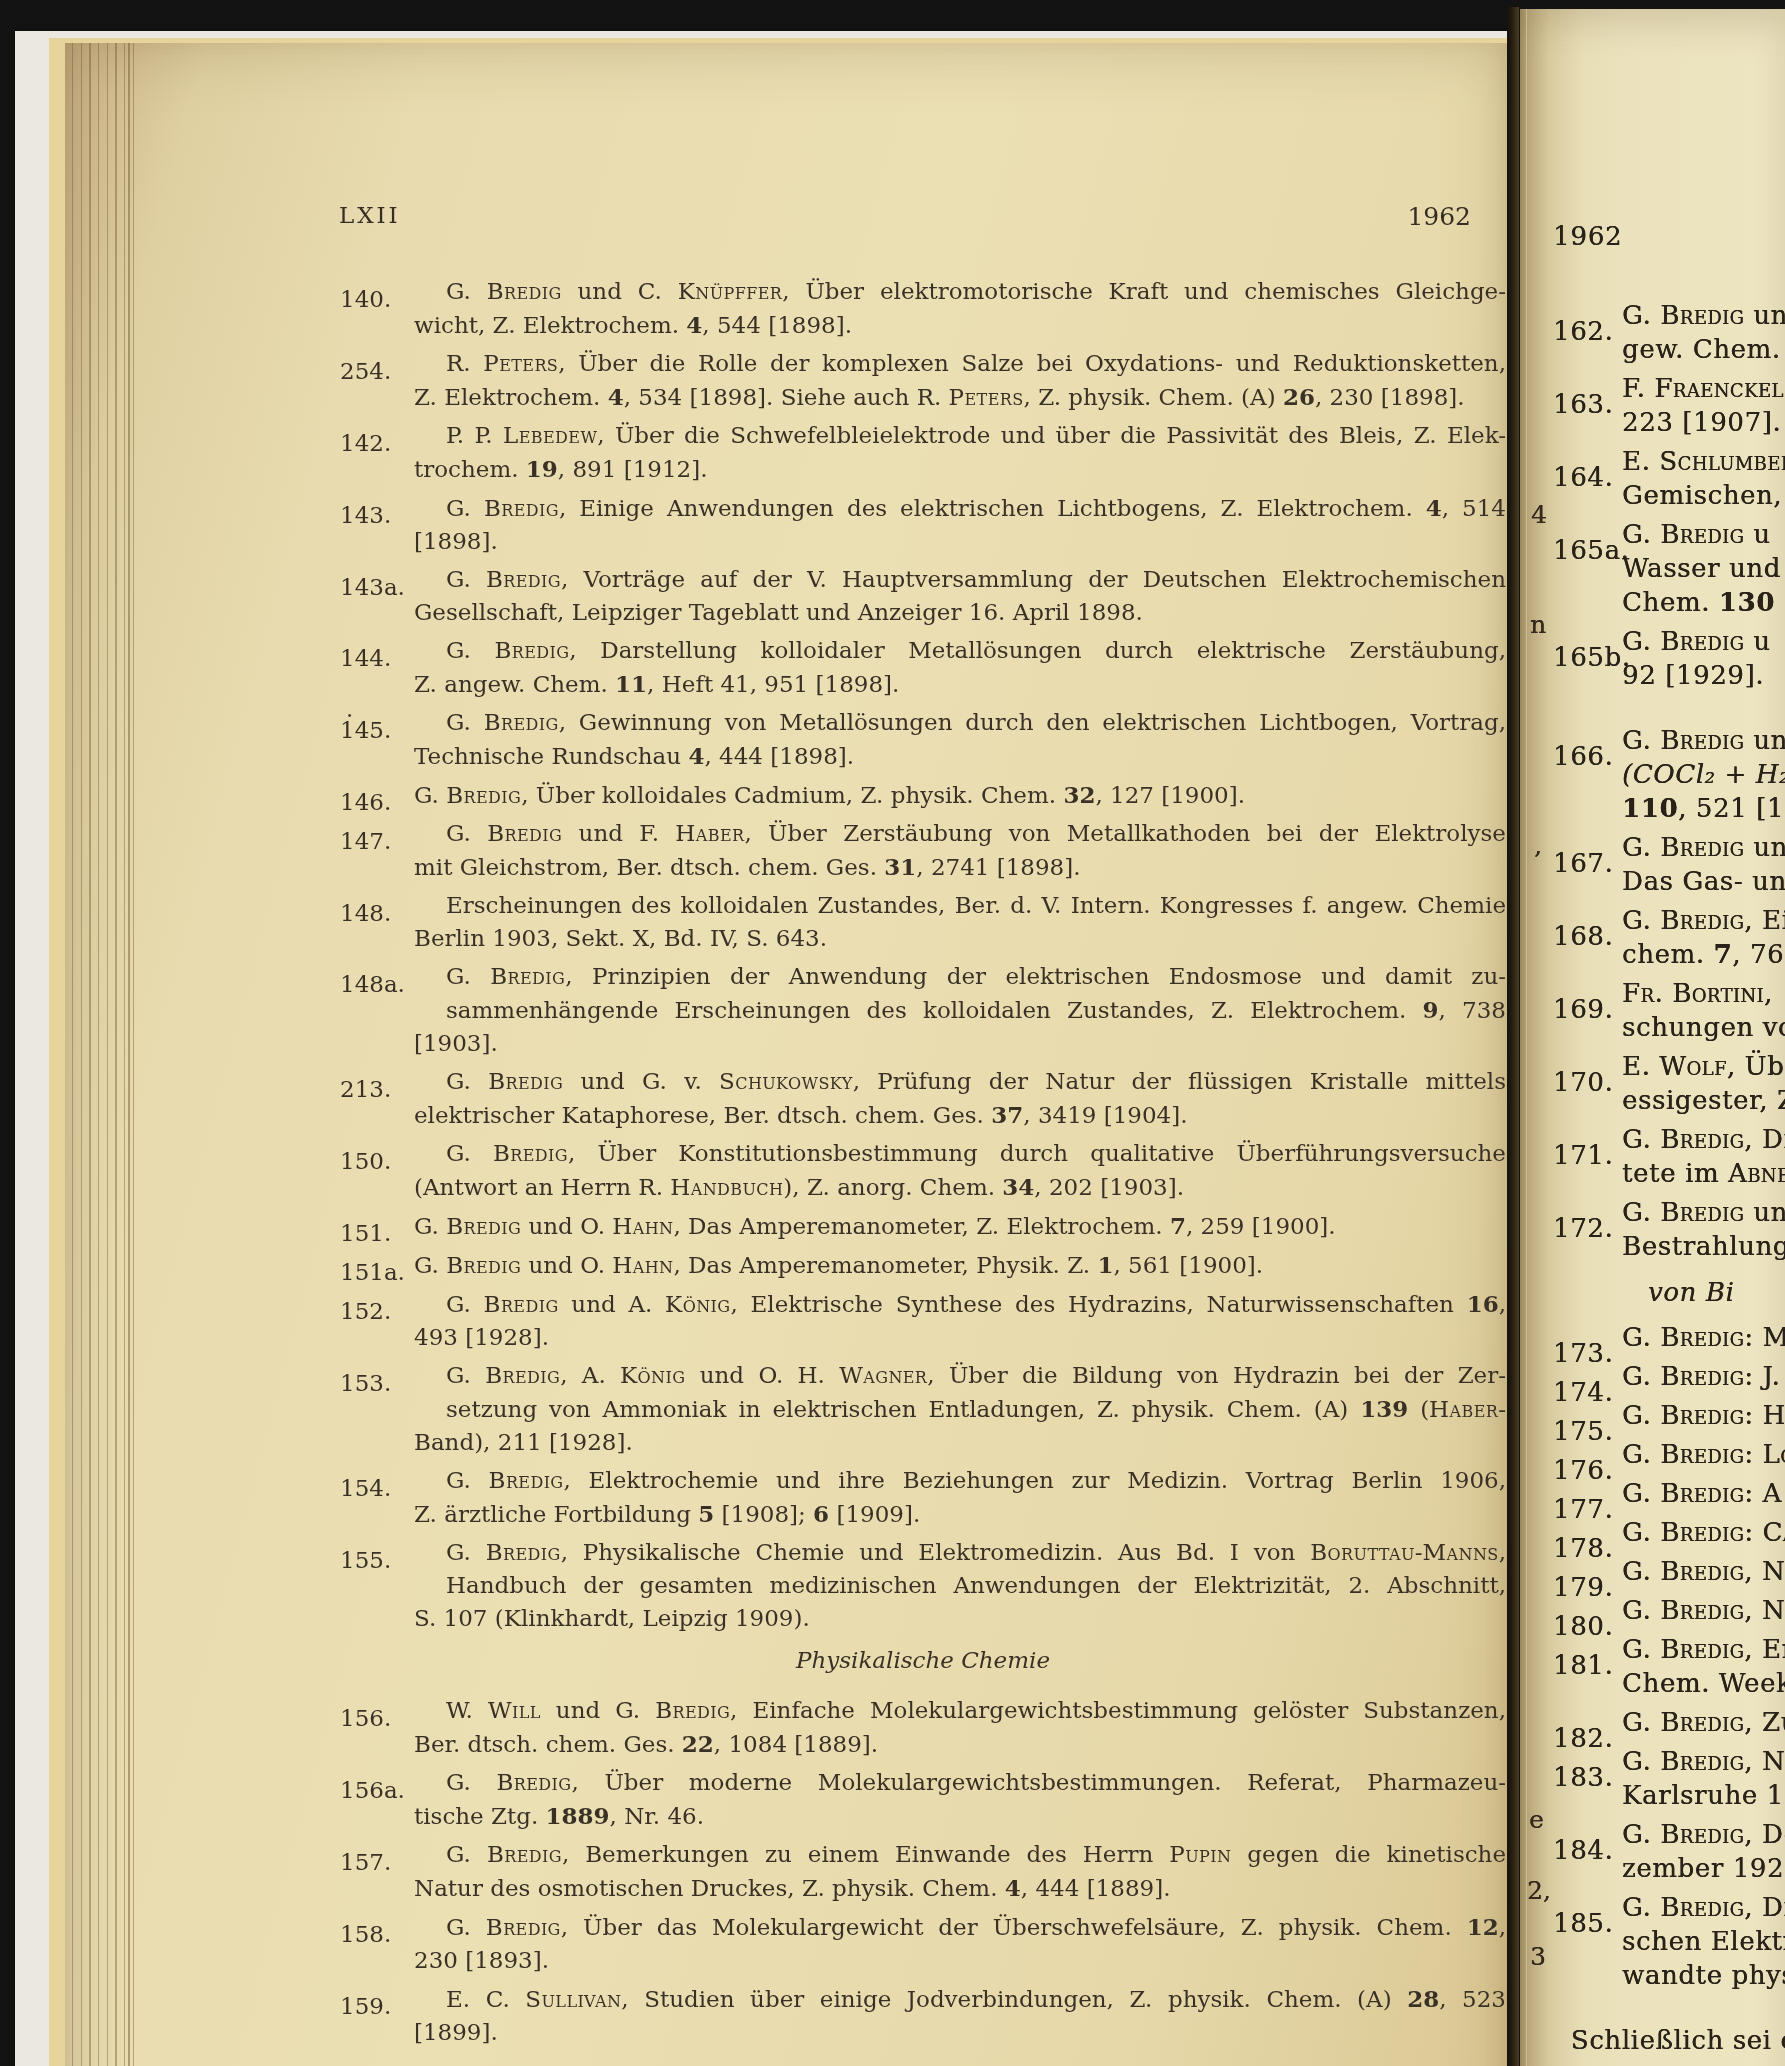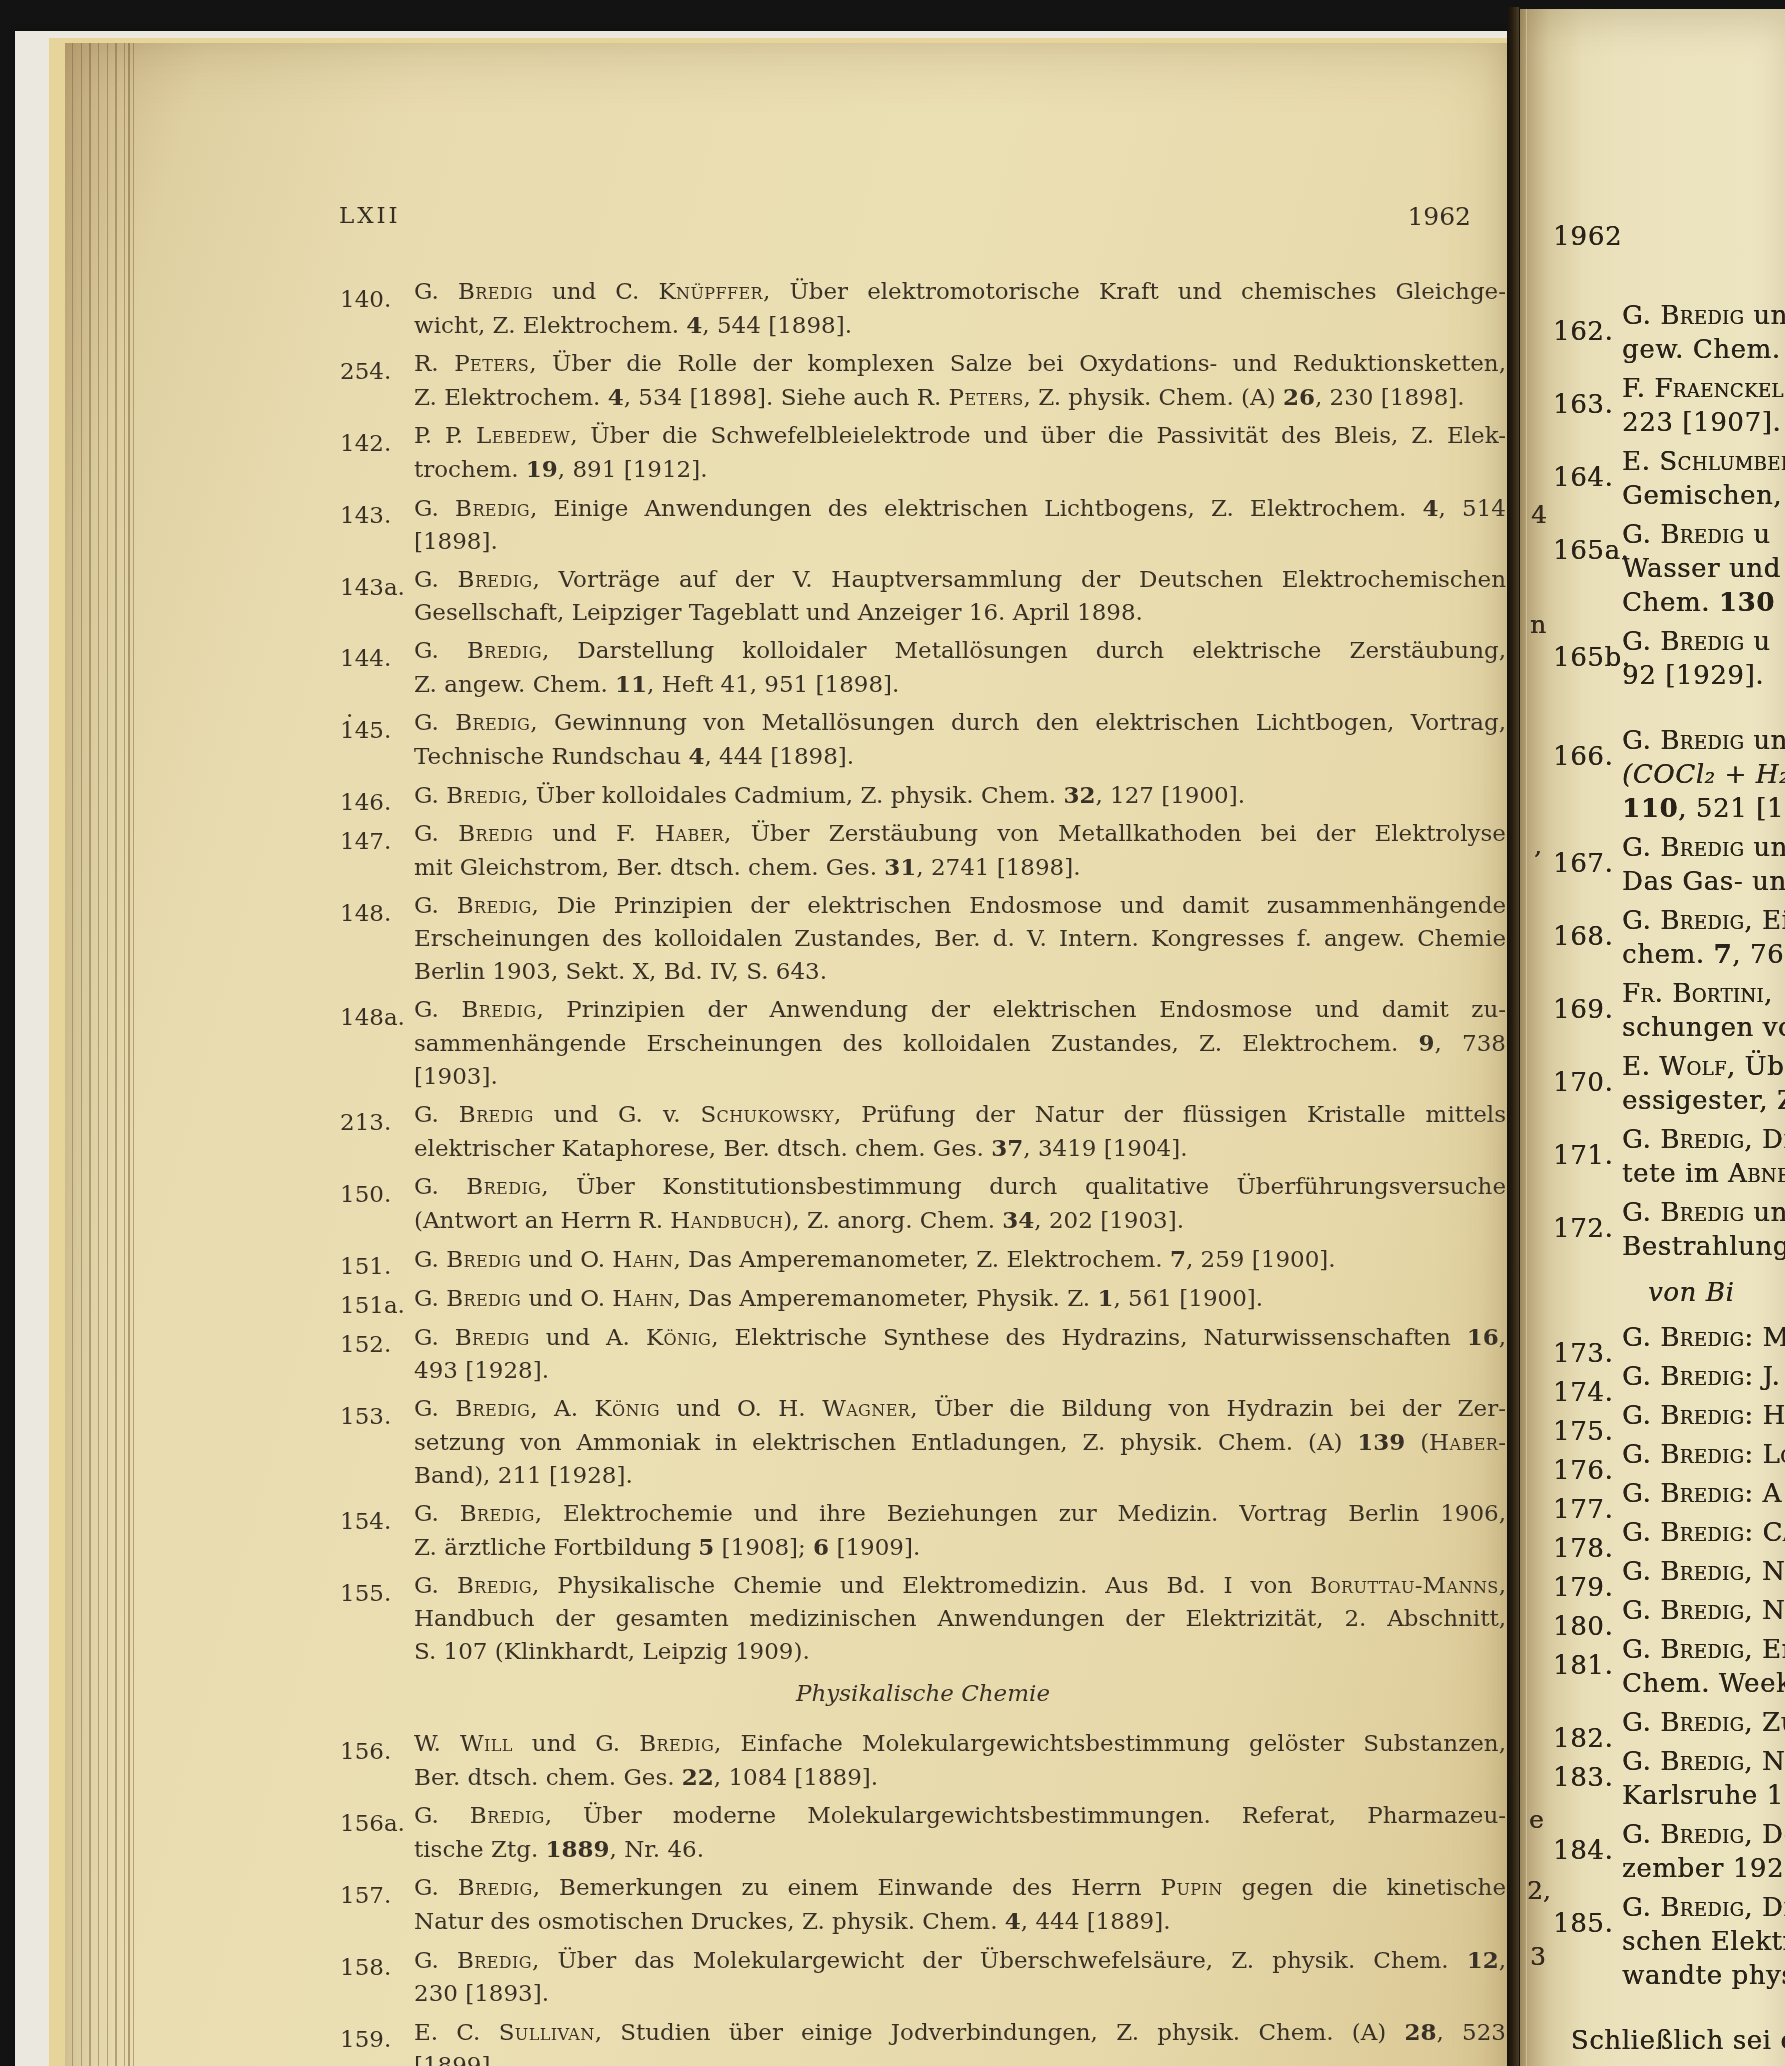--- a/index.html
+++ b/index.html
@@ -22,21 +22,21 @@
      box-shadow:inset 0 16.5px 33px rgba(100,78,38,.18);}
   .rp-crease{position:absolute;left:1526px;top:9px;width:1.2px;height:2397px;background:rgba(255,248,224,.35);}
   
   .lp-roman{position:absolute;left:339px;top:202px;font-size:23px;letter-spacing:2.9px;color:#362e23;}
   .lp-year{position:absolute;left:1347px;top:202px;width:124px;text-align:right;font-size:25px;color:#362e23;}
   .lp-text{position:absolute;left:340px;top:275px;width:1166px;
      font-size:23px;line-height:33px;color:#3a3126;}
   .lp .block{position:relative;padding-left:74px;margin-bottom:5px;}
   .lp .num{position:absolute;left:0;top:8px;width:71px;}
   .lp .line{text-align:justify;}
-  .lp .line:not(:last-child){text-align-last:justify;}
+  .lp .line:not(:last-child){text-align-last:justify;margin-left:32px;}
   .lp .b-heading{padding-left:0;margin:9px 0 17px 0;}
   .lp .b-heading .line,.lp .b-heading .line:not(:last-child){text-align:center;text-align-last:center;font-style:italic;}
   .sc{font-variant:small-caps;letter-spacing:0.4px;}
   b{font-weight:700;}
   
   .rp-year{position:absolute;left:1553px;top:221px;font-size:26px;letter-spacing:0.8px;color:#292218;
      text-shadow:0.3px 0 currentColor;}
   .rp-text{position:absolute;left:1553px;top:298px;width:322px;
      font-size:26px;line-height:34px;letter-spacing:0.6px;color:#292218;text-shadow:0.3px 0 currentColor;}
   .rp .block{position:relative;padding-left:69px;margin-bottom:5px;}
@@ -136,21 +136,20 @@
         <div class="lines">
 
         <div class="line">G. <span class="sc">Bredig</span> und F. <span class="sc">Haber</span>, Über Zerstäubung von Metallkathoden bei der Elektrolyse</div>
             <div class="line">mit Gleichstrom, Ber. dtsch. chem. Ges. <b>31</b>, 2741 [1898].</div>
           </div>
       </div>
         <div class="block">
         <span class="num">148.</span>
         <div class="lines">
 
-        <div class="line">G. <span class="sc">Bredig</span>, Die Prinzipien der elektrischen Endosmose und damit zusammenhängende</div>
             <div class="line">Erscheinungen des kolloidalen Zustandes, Ber. d. V. Intern. Kongresses f. angew. Chemie</div>
             <div class="line">Berlin 1903, Sekt. X, Bd. IV, S. 643.</div>
           </div>
       </div>
         <div class="block">
         <span class="num">148a.</span>
         <div class="lines">
 
         <div class="line">G. <span class="sc">Bredig</span>, Prinzipien der Anwendung der elektrischen Endosmose und damit zu-</div>
             <div class="line">sammenhängende Erscheinungen des kolloidalen Zustandes, Z. Elektrochem. <b>9</b>, 738</div>

